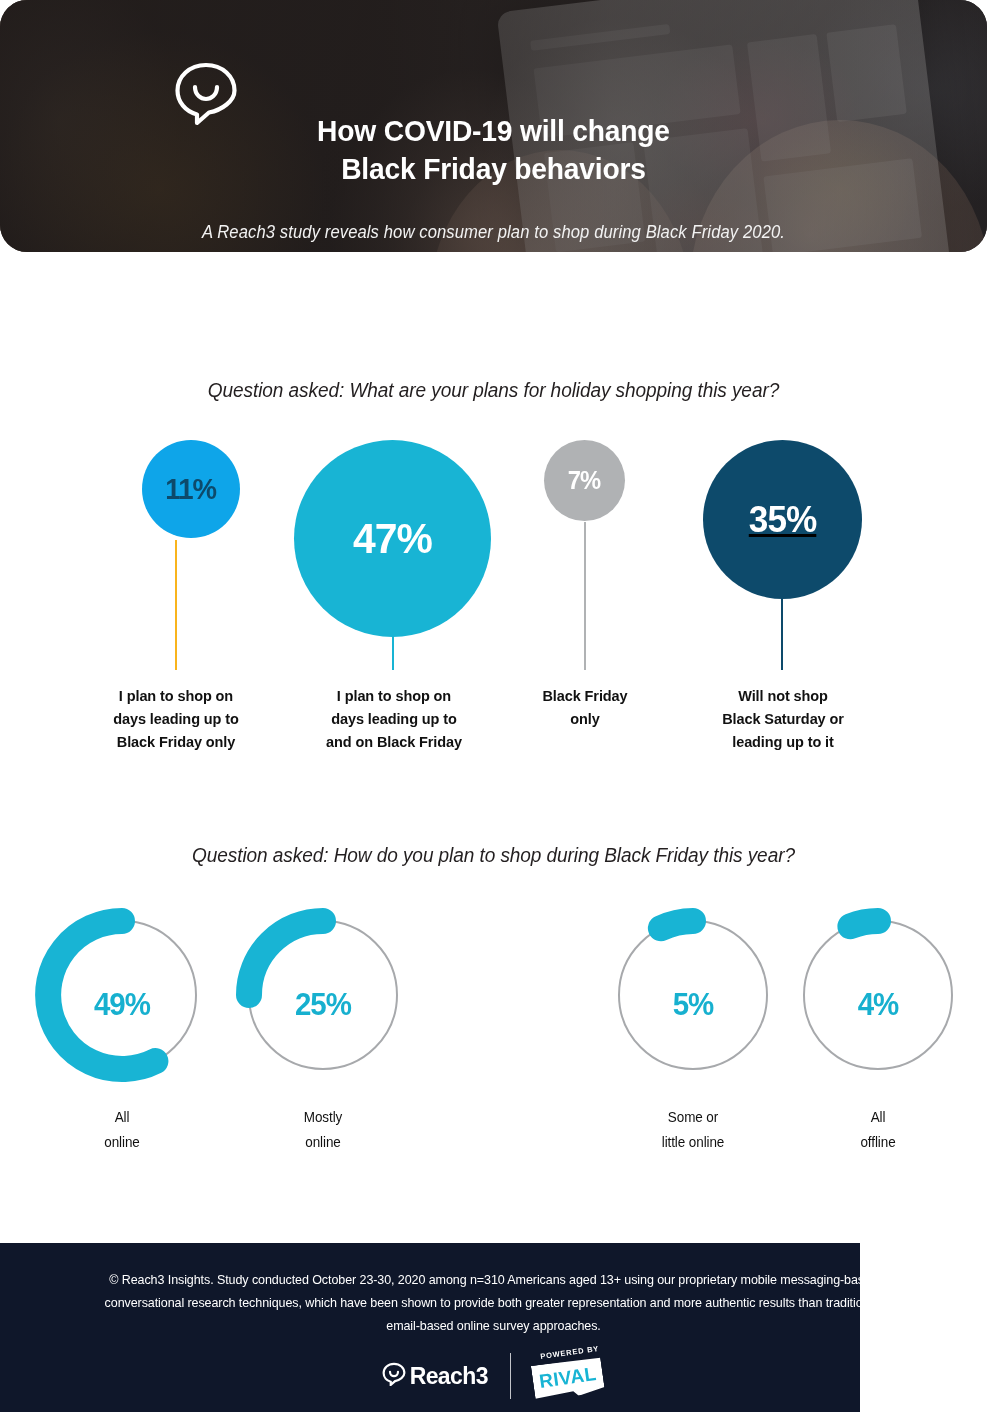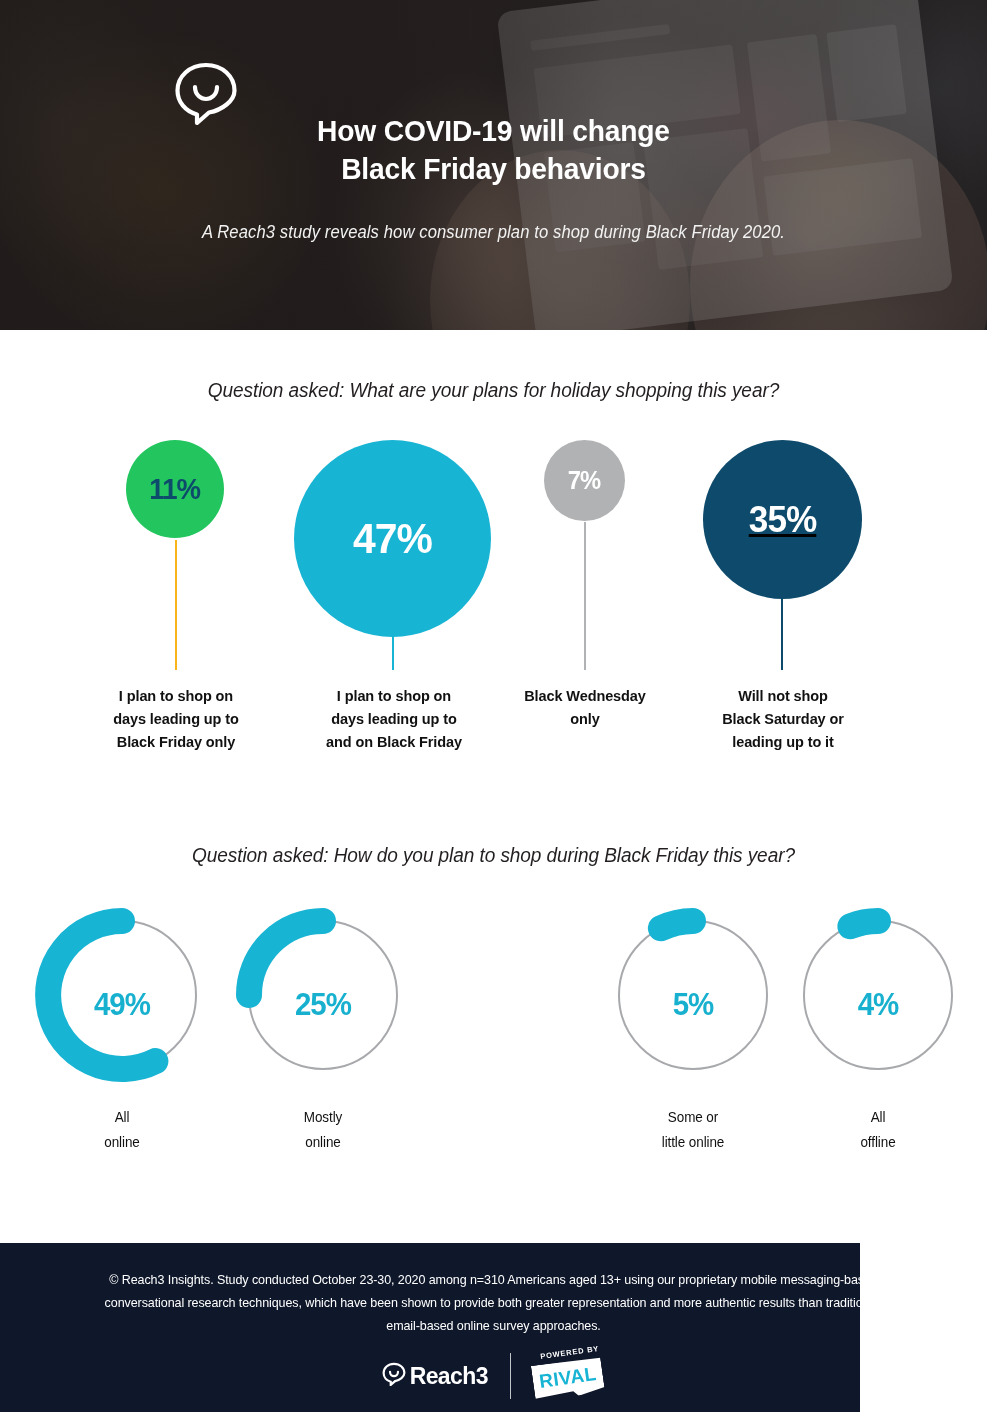--- a/index.html
+++ b/index.html
@@ -17,23 +17,24 @@
     position: relative;
     width: 987px;
     height: 1412px;
     background: #ffffff;
   }
 
   
   .header {
     position: relative;
     width: 987px;
-    height: 330px;
+    height: 252px;
     overflow: hidden;
     background: #3a3230;
+    border-radius: 27px;
   }
   .header-photo {
     position: absolute;
     inset: 0;
     background:
       radial-gradient(ellipse 150px 120px at 760px 120px, rgba(255,120,150,0.22), rgba(0,0,0,0) 70%),
       radial-gradient(ellipse 120px 100px at 840px 190px, rgba(255,220,60,0.20), rgba(0,0,0,0) 70%),
       radial-gradient(ellipse 90px 80px at 700px 230px, rgba(200,80,60,0.18), rgba(0,0,0,0) 70%),
       radial-gradient(ellipse 190px 170px at 620px 140px, rgba(225,215,205,0.30), rgba(0,0,0,0) 72%),
       radial-gradient(ellipse 200px 230px at 470px 230px, rgba(238,196,170,0.35), rgba(0,0,0,0) 70%),
@@ -332,21 +333,21 @@
       <div class="header-subtitle">A Reach3 study reveals how consumer plan to shop during Black Friday 2020.</div>
     </div>
   </div>
 
   <div class="question" id="question-1">Question asked: What are your plans for holiday shopping this year?</div>
 
   <div class="bubble-chart">
 
     <div class="bubble-item" style="left:126px; width:100px; height:245px;">
       <div class="bubble-stem" style="left:49px; top:100px; height:130px; background:#f9b41c;"></div>
-      <div class="bubble-circle" style="left:0; top:0; width:98px; height:98px; background:#22c55e;">
+      <div class="bubble-circle" style="left:16px; top:0; width:98px; height:98px; background:#0ea5e9;">
         <span class="bubble-value" style="color:#0d4a6b; font-size:29px;">11%</span>
       </div>
       <div class="bubble-caption" style="left:-40px; top:245px; width:180px;">I plan to shop on
 days leading up to
 Black Friday only</div>
     </div>
 
     <div class="bubble-item" style="left:294px; width:200px; height:245px;">
       <div class="bubble-stem" style="left:98px; top:190px; height:40px; background:#18b4d4;"></div>
       <div class="bubble-circle" style="left:0; top:0; width:197px; height:197px; background:#18b4d4;">
@@ -355,21 +356,21 @@
       <div class="bubble-caption" style="left:10px; top:245px; width:180px;">I plan to shop on
 days leading up to
 and on Black Friday</div>
     </div>
 
     <div class="bubble-item" style="left:544px; width:82px; height:245px;">
       <div class="bubble-stem" style="left:40px; top:82px; height:148px; background:#b0b2b4;"></div>
       <div class="bubble-circle" style="left:0; top:0; width:81px; height:81px; background:#b0b2b4;">
         <span class="bubble-value" style="color:#ffffff; font-size:25px;">7%</span>
       </div>
-      <div class="bubble-caption" style="left:-44px; top:245px; width:170px;">Black Wednesday
+      <div class="bubble-caption" style="left:-44px; top:245px; width:170px;">Black Friday
 only</div>
     </div>
 
     <div class="bubble-item" style="left:703px; width:160px; height:245px;">
       <div class="bubble-stem" style="left:78px; top:155px; height:75px; background:#0d4a6b;"></div>
       <div class="bubble-circle" style="left:0; top:0; width:159px; height:159px; background:#0d4a6b;text-decoration:underline;">
         <span class="bubble-value" style="color:#ffffff; font-size:37px;">35%</span>
       </div>
       <div class="bubble-caption" style="left:-15px; top:245px; width:190px;">Will not shop
 Black Saturday or

